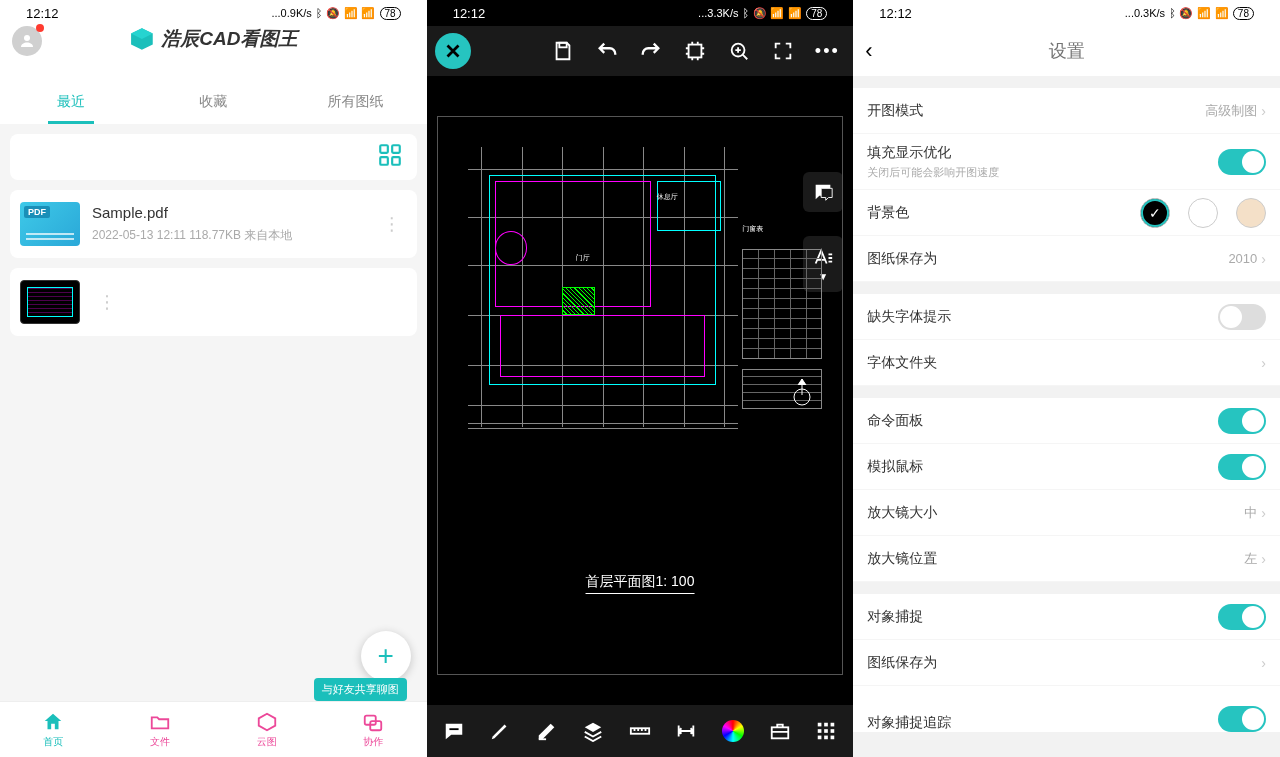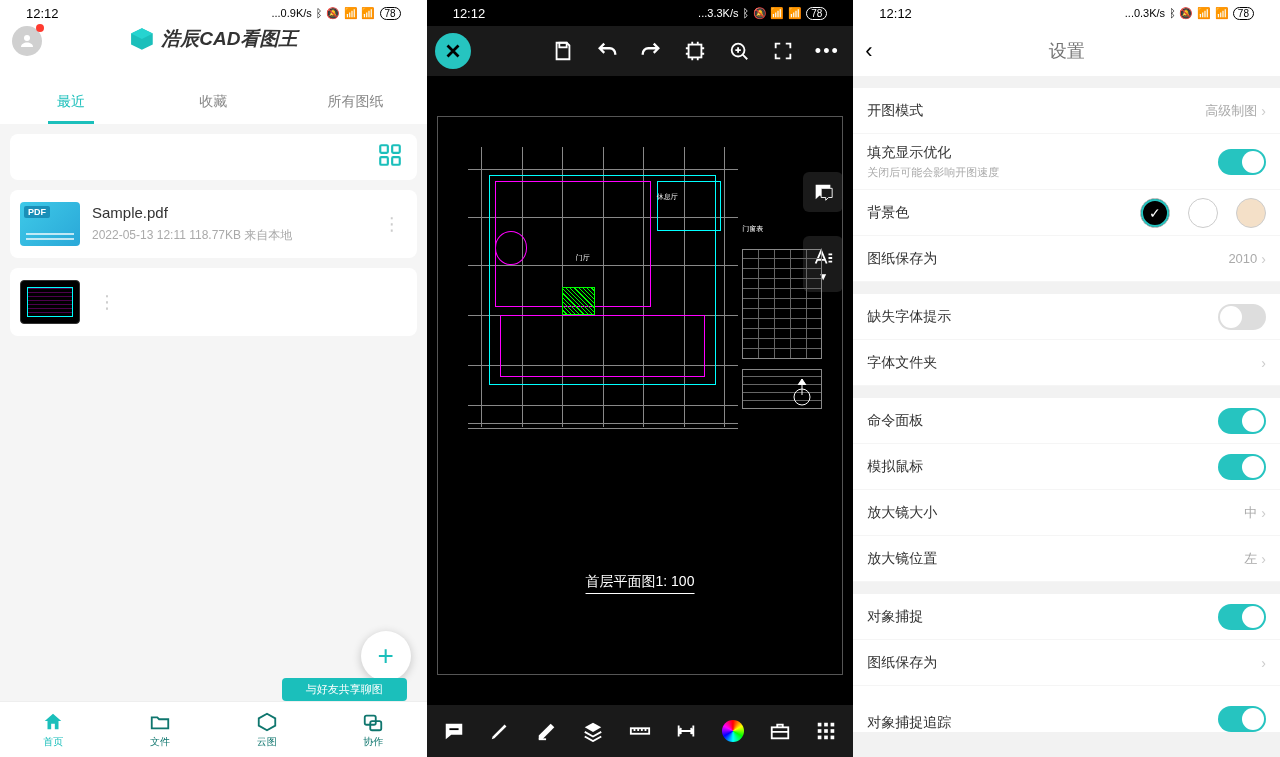--- a/index.html
+++ b/index.html
@@ -34,24 +34,24 @@
 .file-thumb.pdf::before { content:'PDF'; position:absolute; top:4px; left:4px; background:#1a8fb8; padding:1px 4px; border-radius:2px; font-size:9px; }
 .file-thumb.pdf .lines { position:absolute; bottom:6px; left:6px; right:6px; }
 .file-thumb.pdf .lines::before, .file-thumb.pdf .lines::after { content:''; display:block; height:2px; background:rgba(255,255,255,0.7); margin-top:3px; }
 .file-thumb.dwg { background:#000; border:1px solid #333; position:relative; overflow:hidden; }
 .file-thumb.dwg::after { content:''; position:absolute; inset:6px; border:1px solid #0ff; background: repeating-linear-gradient(0deg, transparent 0 3px, rgba(255,0,255,0.3) 3px 4px); }
 .file-info { flex:1; }
 .file-name { font-size:15px; color:#333; margin-bottom:6px; }
 .file-meta { font-size:12px; color:#aaa; }
 .file-more { color:#ccc; font-size:18px; padding:0 6px; }
 .fab { position:absolute; bottom:76px; right:16px; width:50px; height:50px; border-radius:50%; background:#fff; box-shadow:0 2px 10px rgba(0,0,0,0.2); display:flex; align-items:center; justify-content:center; font-size:28px; color:#1bbfbb; }
-.tooltip-bubble { position:absolute; bottom:56px; right:20px; background:#1bbfbb; color:#fff; font-size:11px; padding:4px 24px; border-radius:4px; }
+.tooltip-bubble { position:absolute; bottom:56px; right:20px; background:#1bbfbb; color:#fff; font-size:11px; padding:4px 8px; border-radius:4px; }
 .tooltip-bubble::after { content:''; position:absolute; bottom:-5px; right:20px; border:5px solid transparent; border-top-color:#1bbfbb; }
 .s1-nav { background:#fff; height:56px; display:flex; position:relative; border-top:1px solid #eee; }
-.nav-item { flex:1; display:flex; flex-direction:column; align-items:center; justify-content:center; gap:2px; color:#0f766e; }
+.nav-item { flex:1; display:flex; flex-direction:column; align-items:center; justify-content:center; gap:2px; color:#ec4899; }
 .nav-item.active { color:#1bbfbb; }
 .nav-item svg { width:22px; height:22px; }
 .nav-label { font-size:10px; }
 
 
 .s2 { background:#000; }
 .s2-toolbar { background:#1a1a1a; height:50px; display:flex; align-items:center; padding:0 8px; gap:8px; }
 .tb-btn { width:36px; height:36px; display:flex; align-items:center; justify-content:center; color:#fff; }
 .tb-btn.close { background:#26c4c0; border-radius:50%; }
 .tb-btn svg { width:22px; height:22px; }

